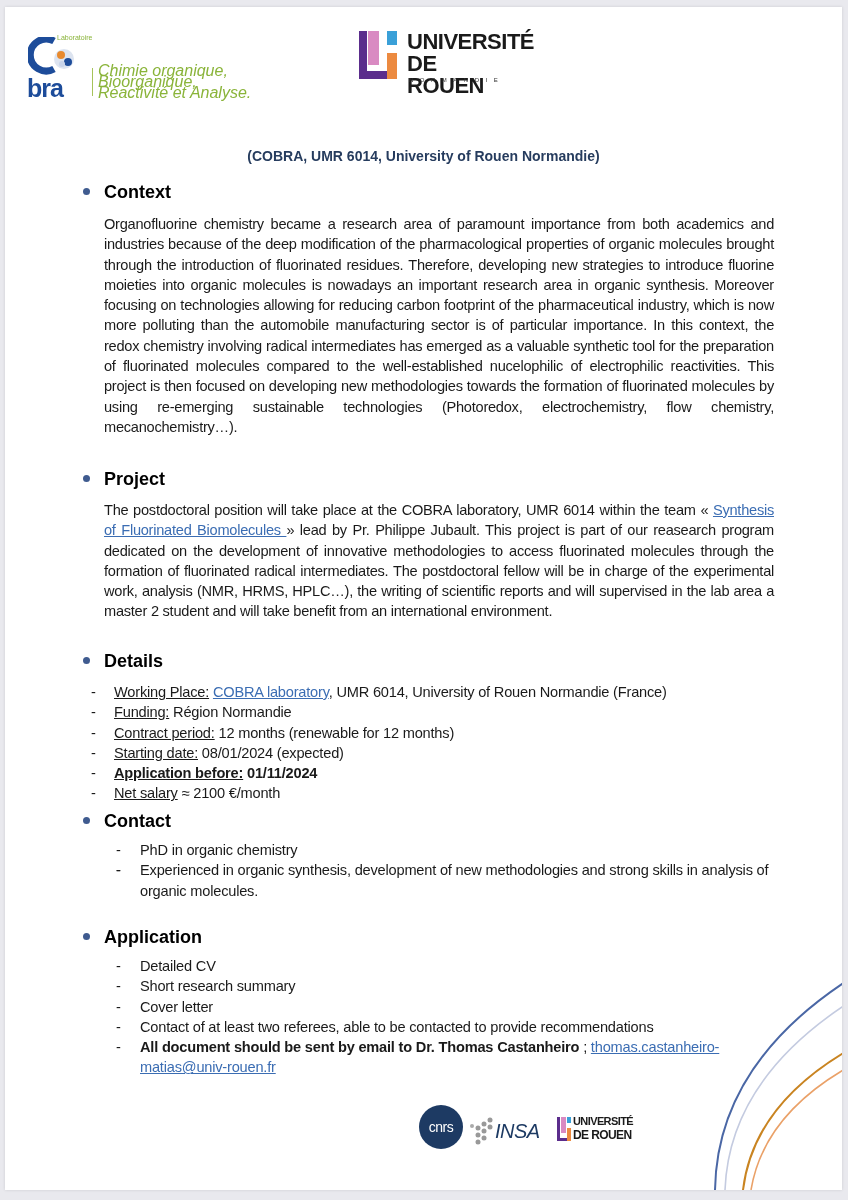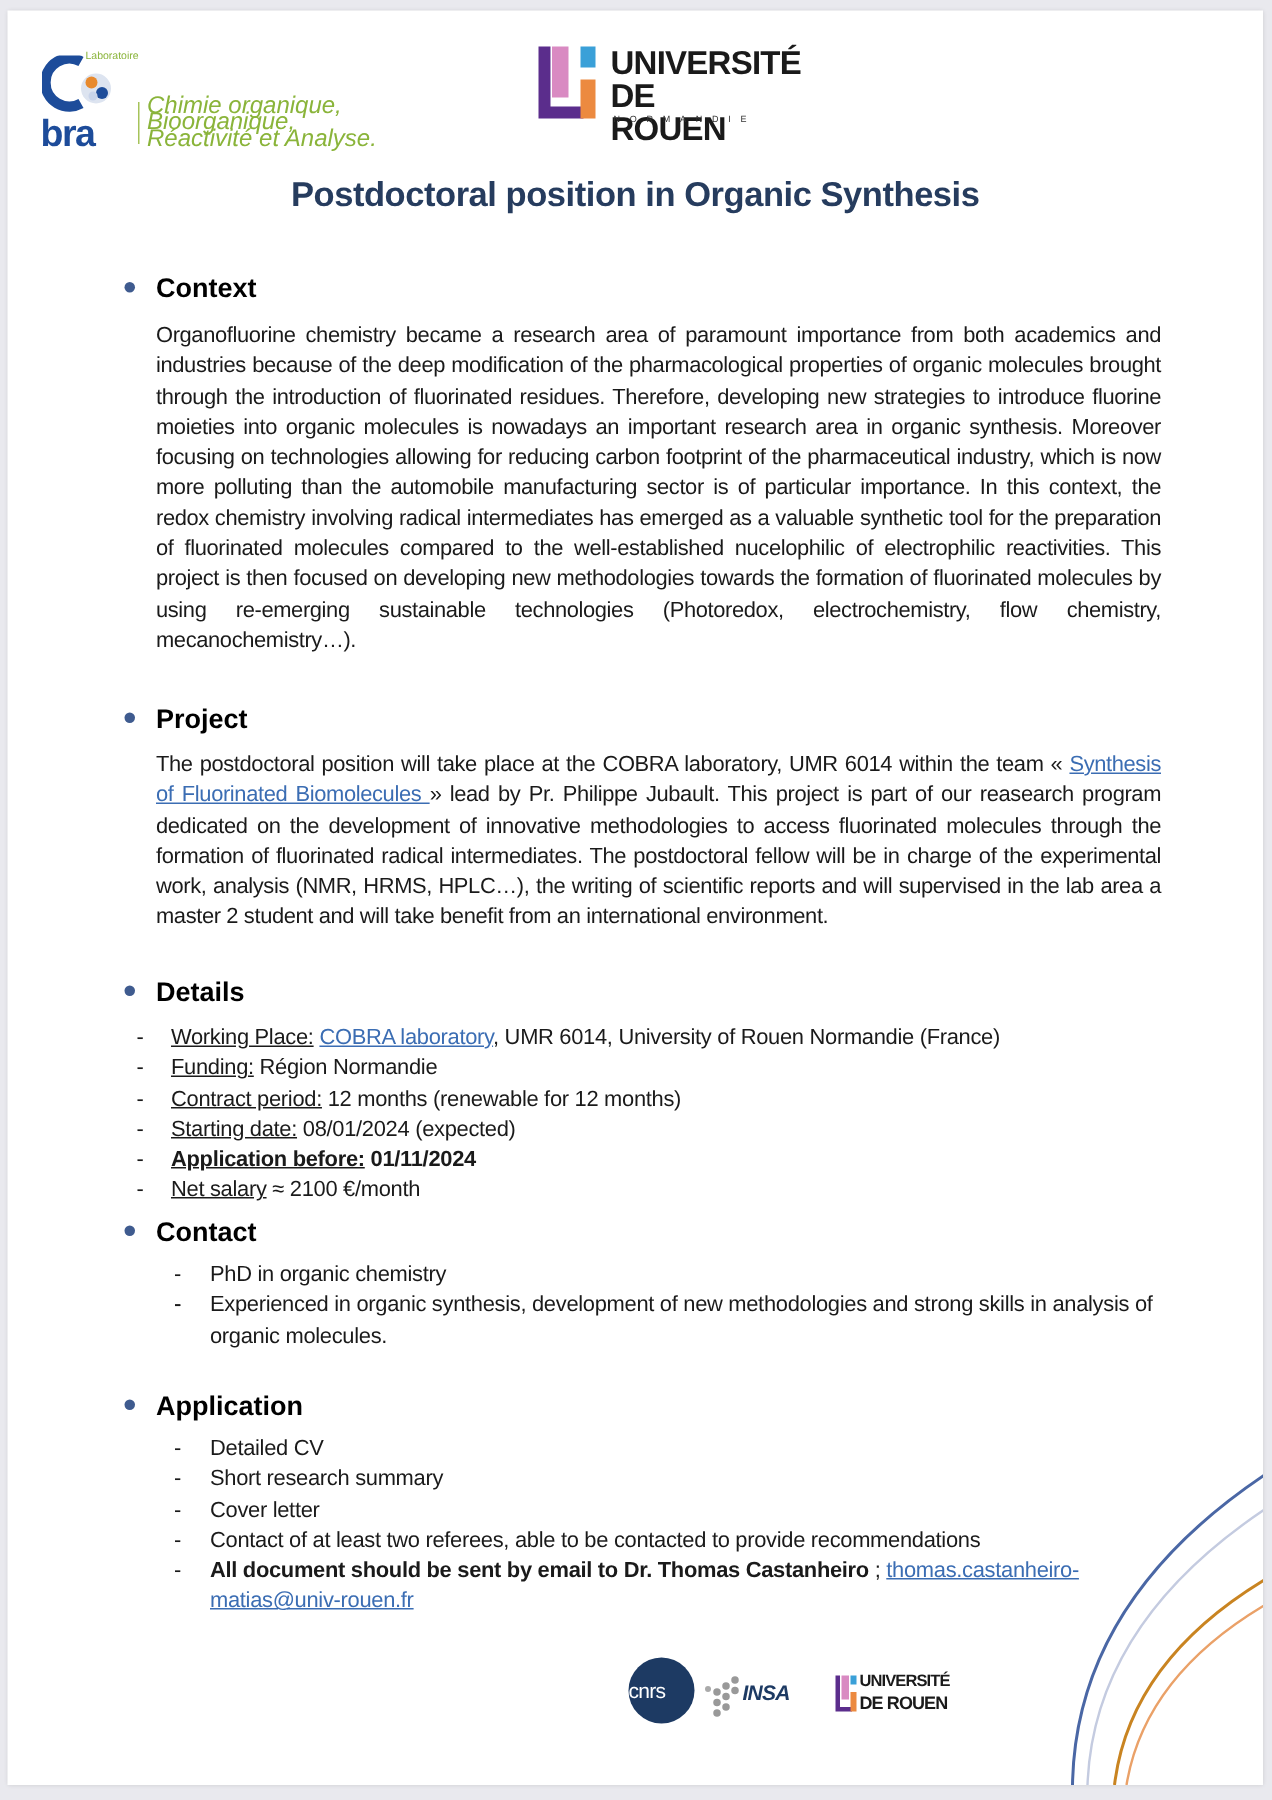--- a/index.html
+++ b/index.html
@@ -44,23 +44,23 @@
     .details li { padding-left: 27px; }
     .details li .dash { left: 4px; }
     .profile { left: 107px; width: 665px; top: 833px; }
     .profile li, .application li { padding-left: 28px; }
     .profile li .dash, .application li .dash { left: 4px; }
     .application { left: 107px; width: 665px; top: 949px; }
 
     .arcs { position: absolute; left: 0; top: 0; width: 837px; height: 1183px; pointer-events: none; }
 
     .footer-logos { position: absolute; left: 405px; top: 1098px; width: 240px; height: 60px; }
-    .cnrs { position: absolute; left: 9px; top: 0; width: 44px; height: 44px; border-radius: 50%; background: #1d3a63; color: #fff; font-size: 14px; text-align: left; line-height: 44px; letter-spacing: -0.5px; }
+    .cnrs { position: absolute; left: 9px; top: 0; width: 44px; height: 44px; border-radius: 50%; background: #1d3a63; color: #fff; font-size: 14px; text-align: center; line-height: 44px; letter-spacing: -0.5px; }
     .insa { position: absolute; left: 58px; top: 12px; width: 75px; height: 30px; }
-    .insa-text { position: absolute; left: 27px; top: 3px; font-size: 14px; font-weight: bold; font-style: italic; color: #1d3a63; letter-spacing: -0.5px; }
+    .insa-text { position: absolute; left: 27px; top: 3px; font-size: 20px; font-weight: normal; font-style: italic; color: #1d3a63; letter-spacing: -0.5px; }
     .ur-small { position: absolute; left: 146px; top: 10px; width: 90px; height: 34px; }
     .ur-small-1 { position: absolute; left: 17px; top: 0; font-size: 11px; font-weight: bold; color: #1a1a1a; letter-spacing: -0.6px; line-height: 12px; }
     .ur-small-2 { position: absolute; left: 17px; top: 13px; font-size: 12px; font-weight: bold; color: #1a1a1a; letter-spacing: -0.6px; line-height: 14px; }
   </style>
 </head>
 <body>
 
 <div class="page">
 
   <div class="logo-cobra">
@@ -85,21 +85,21 @@
       <rect x="13" y="4" width="11" height="34" fill="#d98ac2"></rect>
       <path d="M32 4 h10 v14 h-10 z" fill="#3aa0d8"></path>
       <path d="M32 26 h10 v26 h-10 z" fill="#ec8a40"></path>
     </svg>
     <div class="rouen-text-1">UNIVERSITÉ</div>
     <div class="rouen-text-2">DE ROUEN</div>
     <div class="rouen-text-3">NORMANDIE</div>
   </div>
 
 
-  <div class="title">Postdoctoral position in Organic Synthesis</div>
+  <div class="subtitle">(COBRA, UMR 6014, University of Rouen Normandie)</div>
 
   <div class="section-head" style="top:175px;">
     <span class="dot"></span><span>Context</span>
   </div>
   <div class="para" style="top:207px;">Organofluorine chemistry became a research area of paramount importance from both academics and industries because of the deep modification of the pharmacological properties of organic molecules brought through the introduction of fluorinated residues. Therefore, developing new strategies to introduce fluorine moieties into organic molecules is nowadays an important research area in organic synthesis. Moreover focusing on technologies allowing for reducing carbon footprint of the pharmaceutical industry, which is now more polluting than the automobile manufacturing sector is of particular importance. In this context, the redox chemistry involving radical intermediates has emerged as a valuable synthetic tool for the preparation of fluorinated molecules compared to the well-established nucelophilic of electrophilic reactivities. This project is then focused on developing new methodologies towards the formation of fluorinated molecules by using re-emerging sustainable technologies (Photoredox, electrochemistry, flow chemistry, mecanochemistry…).</div>
 
   <div class="section-head" style="top:462px;text-align:center;">
     <span class="dot"></span><span>Project</span>
   </div>
   <div class="para" style="top:493px;"><span>The postdoctoral position will take place at the COBRA laboratory, UMR 6014 within the team « </span><a class="link">Synthesis of Fluorinated Biomolecules </a><span>» lead by Pr. Philippe Jubault. This project is part of our reasearch program dedicated on the development of innovative methodologies to access fluorinated molecules through the formation of fluorinated radical intermediates. The postdoctoral fellow will be in charge of the experimental work, analysis (NMR, HRMS, HPLC…), the writing of scientific reports and will supervised in the lab area a master 2 student and will take benefit from an international environment.</span></div>

